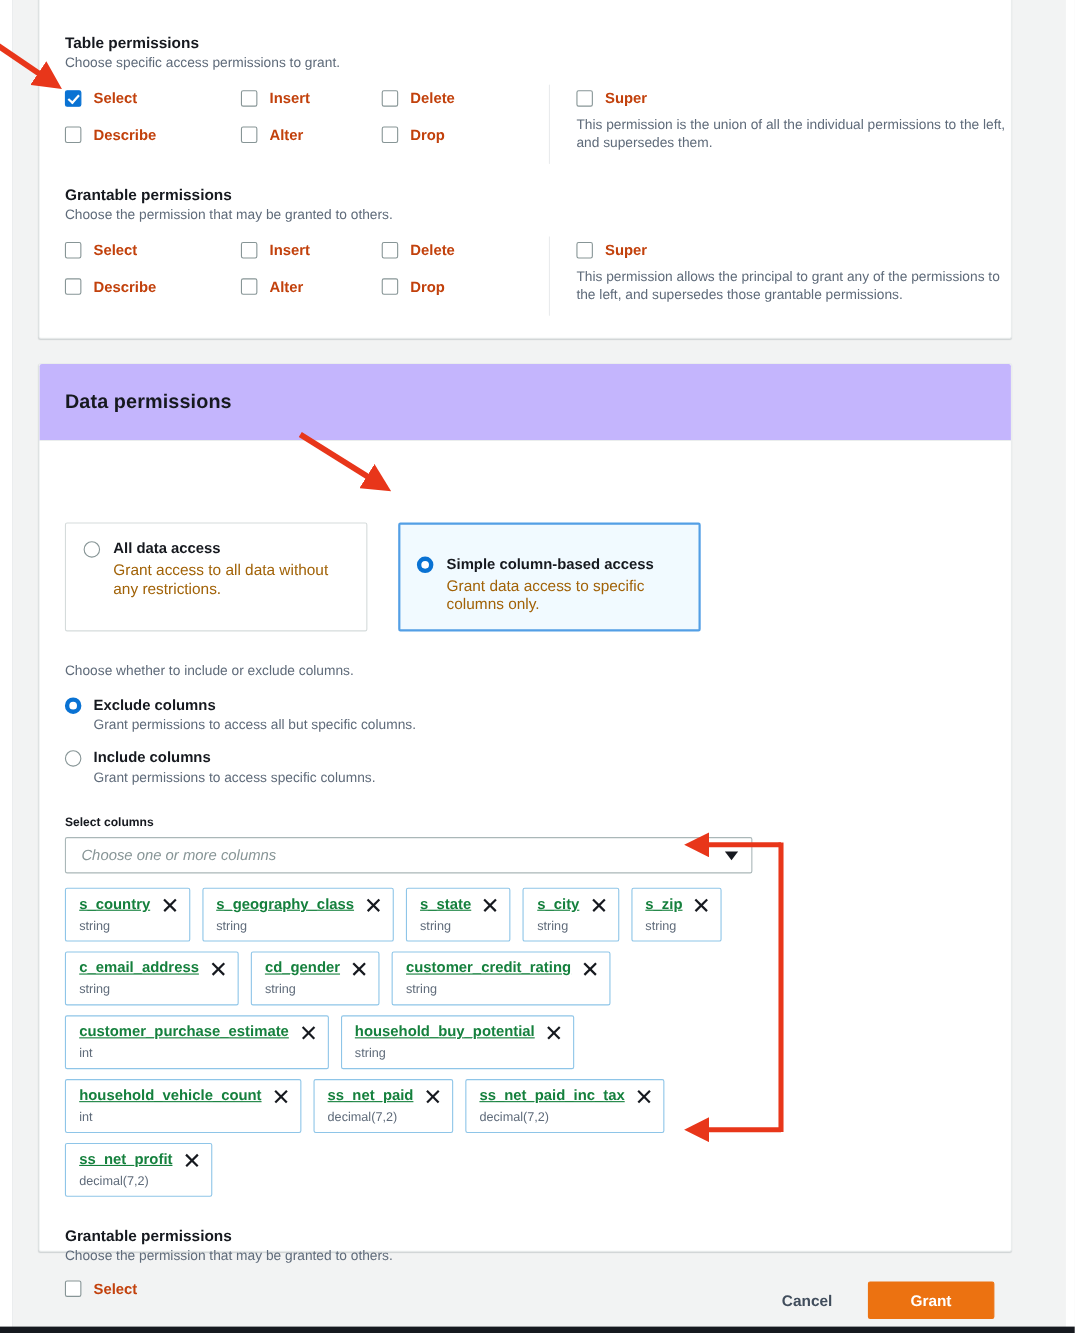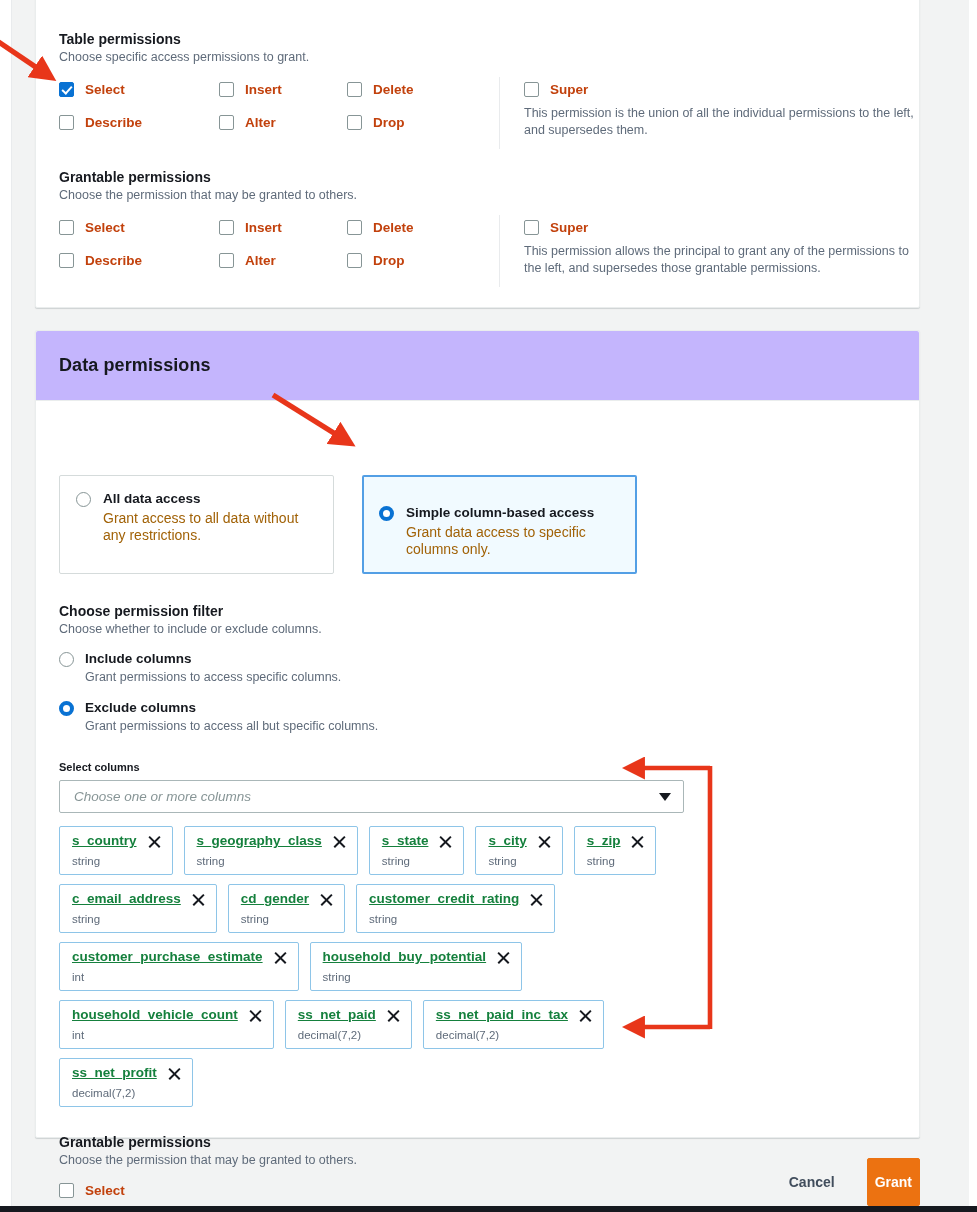--- a/index.html
+++ b/index.html
@@ -120,23 +120,23 @@
     margin-left:11px; width:13px; height:13px; position:relative; cursor:pointer;
   }
   .tok-x::before, .tok-x::after {
     content:""; position:absolute; left:-1px; top:6px; width:15px; height:1.8px; background:#16191f;
   }
   .tok-x::before { transform:rotate(45deg); }
   .tok-x::after  { transform:rotate(-45deg); }
   .tok-type { font-size:11.5px; color:#5f6b7a; margin-top:6px; line-height:13px; }
 
   
-  .footer { position:absolute; left:20px; top:1158px; width:957px; height:48px; display:flex; justify-content:flex-end; padding-right:57px; gap:22px; }
+  .footer { position:absolute; left:4px; top:1158px; width:957px; height:48px; display:flex; align-items:center; justify-content:flex-end; padding-right:57px; gap:22px; }
   .btn-cancel { font-size:14px; font-weight:bold; color:#414d5c; background:none; border:none; padding:6px 10px; cursor:pointer; }
-  .btn-grant { font-size:14px; font-weight:bold; color:#ffffff; background:#ec7211; border:1px solid #ec7211; border-radius:2px; padding:8px 7px; cursor:pointer; }
+  .btn-grant { font-size:14px; font-weight:bold; color:#ffffff; background:#ec7211; border:1px solid #ec7211; border-radius:2px; padding:8px 38px; cursor:pointer; }
 
   
   .anno { position:absolute; pointer-events:none; }
   .anno svg { display:block; overflow:visible; }
 </style>
 </head>
 <body>
 
 <div class="page-edge-left"></div>
 <div class="page-edge-right"></div>
@@ -259,36 +259,35 @@
       <div class="tile selected">
         <span class="radio on"></span>
         <span class="tile-txt">
           <span class="tile-title" style="display:block;">Simple column-based access</span>
           <span class="tile-desc" style="display:block;">Grant data access to specific columns only.</span>
         </span>
       </div>
     </div>
 
     <div style="margin-top:28px;">
-      <div class="sec-title">Choose permission filter</div>
       <div class="sec-desc">Choose whether to include or exclude columns.</div>
+
+      <div class="rad-row" style="margin-top:13px;">
+        <span class="radio on"></span>
+        <span class="rad-txt">
+          <span class="rad-title" style="display:block;">Exclude columns</span>
+          <span class="rad-desc" style="display:block;">Grant permissions to access all but specific columns.</span>
+        </span>
+      </div>
 
       <div class="rad-row" style="margin-top:12px;">
         <span class="radio"></span>
         <span class="rad-txt">
           <span class="rad-title" style="display:block;">Include columns</span>
           <span class="rad-desc" style="display:block;">Grant permissions to access specific columns.</span>
-        </span>
-      </div>
-
-      <div class="rad-row" style="margin-top:13px;">
-        <span class="radio on"></span>
-        <span class="rad-txt">
-          <span class="rad-title" style="display:block;">Exclude columns</span>
-          <span class="rad-desc" style="display:block;">Grant permissions to access all but specific columns.</span>
         </span>
       </div>
     </div>
 
     <div style="margin-top:26px;">
       <div class="sel-label">Select columns</div>
       <div class="sel-box">
         <span class="sel-ph">Choose one or more columns</span>
         <span class="caret"></span>
       </div>

